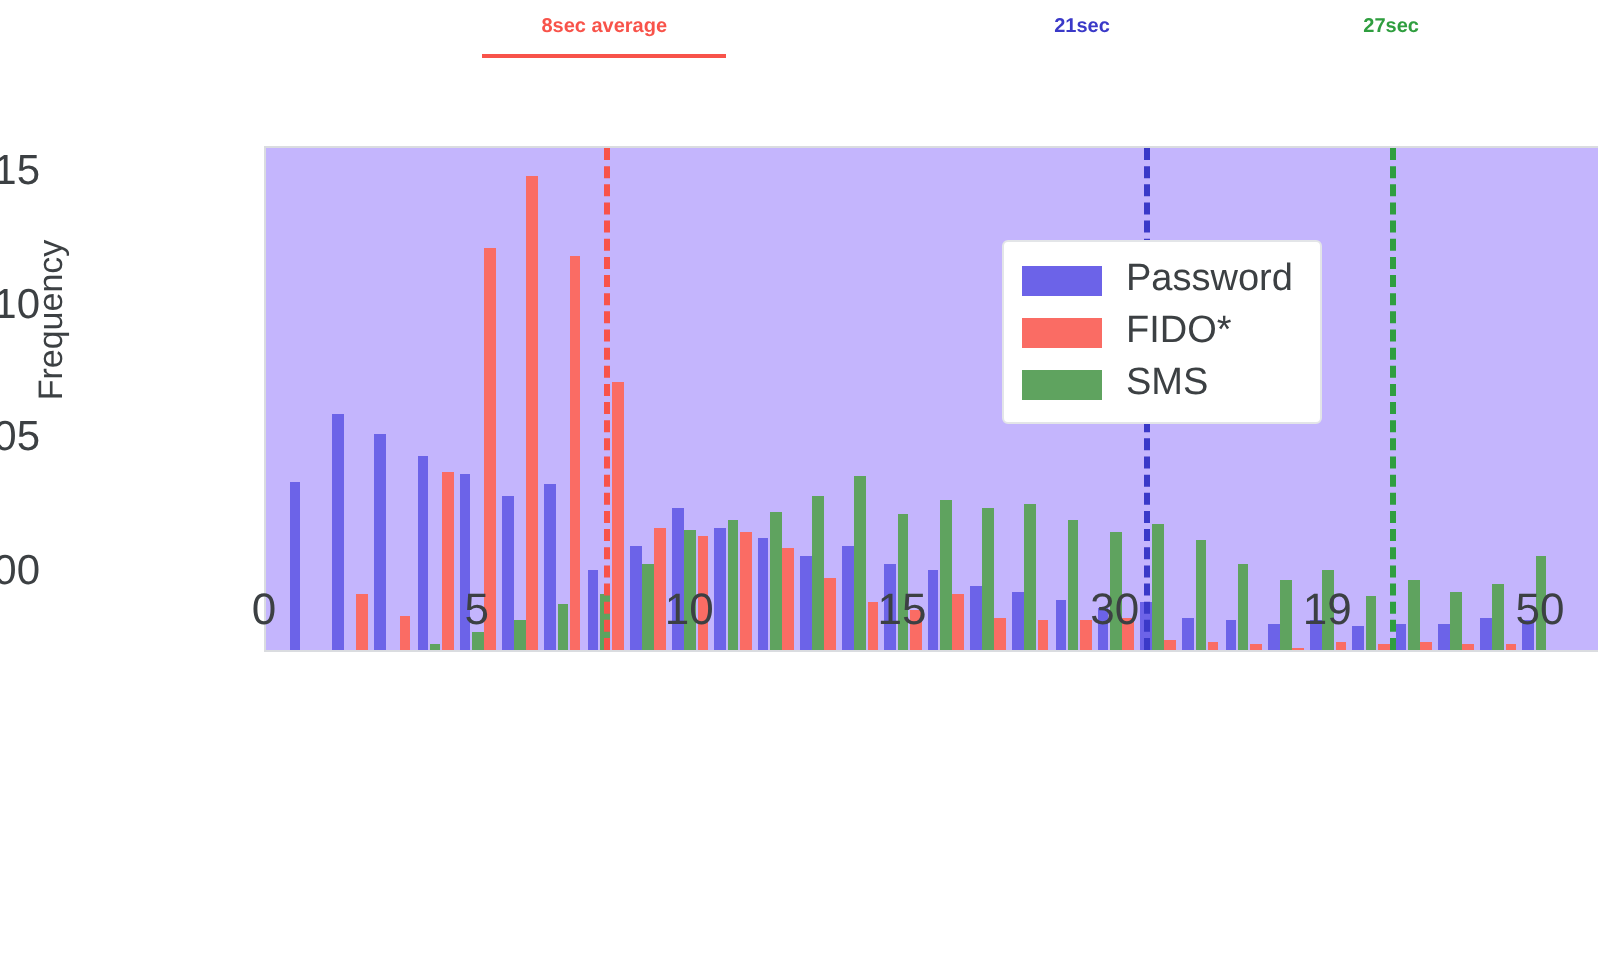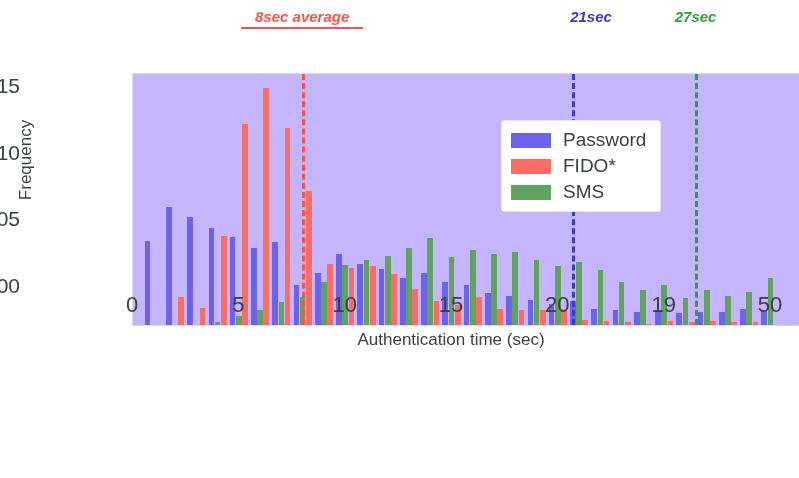--- a/index.html
+++ b/index.html
@@ -5,23 +5,22 @@
   html,body{margin:0;padding:0;}
   body{
     width:799px;height:478px;background:#ffffff;
     font-family:"Liberation Sans","DejaVu Sans",sans-serif;
     color:#3c4043;overflow:hidden;position:relative;
   }
   #figure{position:absolute;left:0;top:0;width:799px;height:478px;}
 
   
   .ann-label{
-    position:absolute;font-size:15px;font-weight:bold;white-space:nowrap;
+    position:absolute;font-size:10px;font-weight:bold;white-space:nowrap;
     transform:translateX(-50%);
-    font-style:italic;
   }
   .ann-underline{
     position:absolute;height:2px;transform:translateX(-50%);
   }
 
   
   #plot-frame{
     position:absolute;left:132px;top:33px;width:724px;height:253px;
     border:1px solid #dadce0;box-sizing:border-box;background:#c4b5fd;margin-top:40px;
   }
@@ -71,21 +70,21 @@
   #cap-note{font-size:12px;color:#5f6368;line-height:17px;}
 </style>
 </head>
 <body>
 
 <div id="figure">
 
   <div id="annotations">
       <div class="ann-label" style="left: 302.133px; top: 8px; color: rgb(248, 83, 74);">8sec average</div>
       <div class="ann-underline" style="left: 302.133px; top: 27px; width: 122px; background: rgb(248, 83, 74);"></div>
-      <div class="ann-label" style="left: 591px; top: 8px; color: rgb(58, 57, 200);">21sec</div>
+      <div class="ann-label" style="left: 541px; top: 8px; color: rgb(58, 57, 200);">21sec</div>
       <div class="ann-label" style="left: 695.567px; top: 8px; color: rgb(47, 158, 63);">27sec</div>
     </div>
 
   <div id="yticks">
       <div class="ytick" style="top: 286px;">0.00</div>
       <div class="ytick" style="top: 219.421px;">0.05</div>
       <div class="ytick" style="top: 152.842px;">0.10</div>
       <div class="ytick" style="top: 86.2632px;">0.15</div>
     </div>
   <div id="ylabel-wrap">
@@ -198,20 +197,19 @@
         <span class="legend-text">SMS</span>
       </div>
     </div>
   </div>
 
   <div id="xticks">
       <div class="xtick" style="left: 132px;">0</div>
       <div class="xtick" style="left: 238.333px;">5</div>
       <div class="xtick" style="left: 344.667px;">10</div>
       <div class="xtick" style="left: 451px;">15</div>
-      <div class="xtick" style="left: 557.333px;">20</div>
+      <div class="xtick" style="left: 557.333px;">30</div>
       <div class="xtick" style="left: 663.667px;">19</div>
       <div class="xtick" style="left: 770px;">50</div>
     </div>
-  <div id="xlabel">Authentication time (sec)</div>
 
 
 </div>
 
 </body></html>

